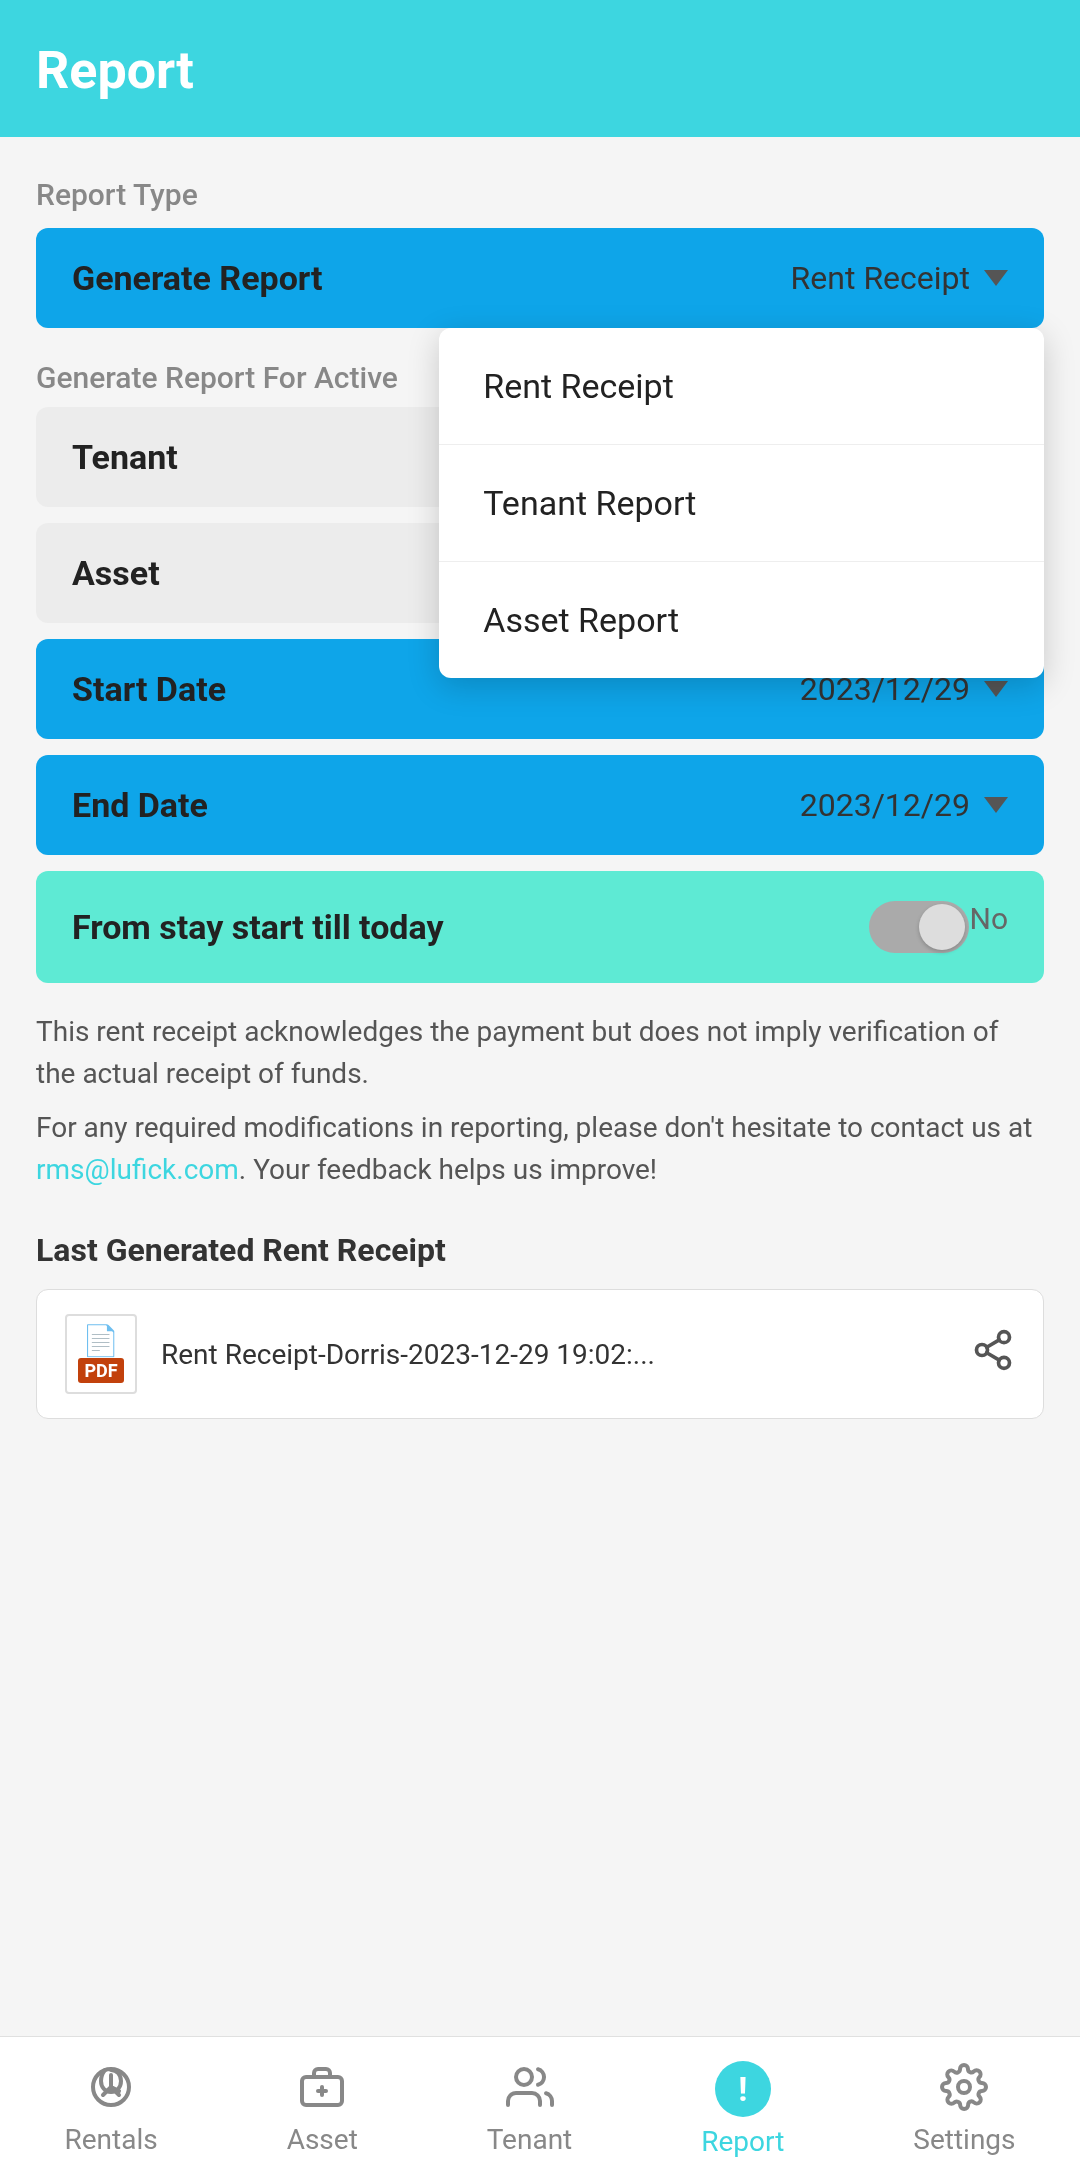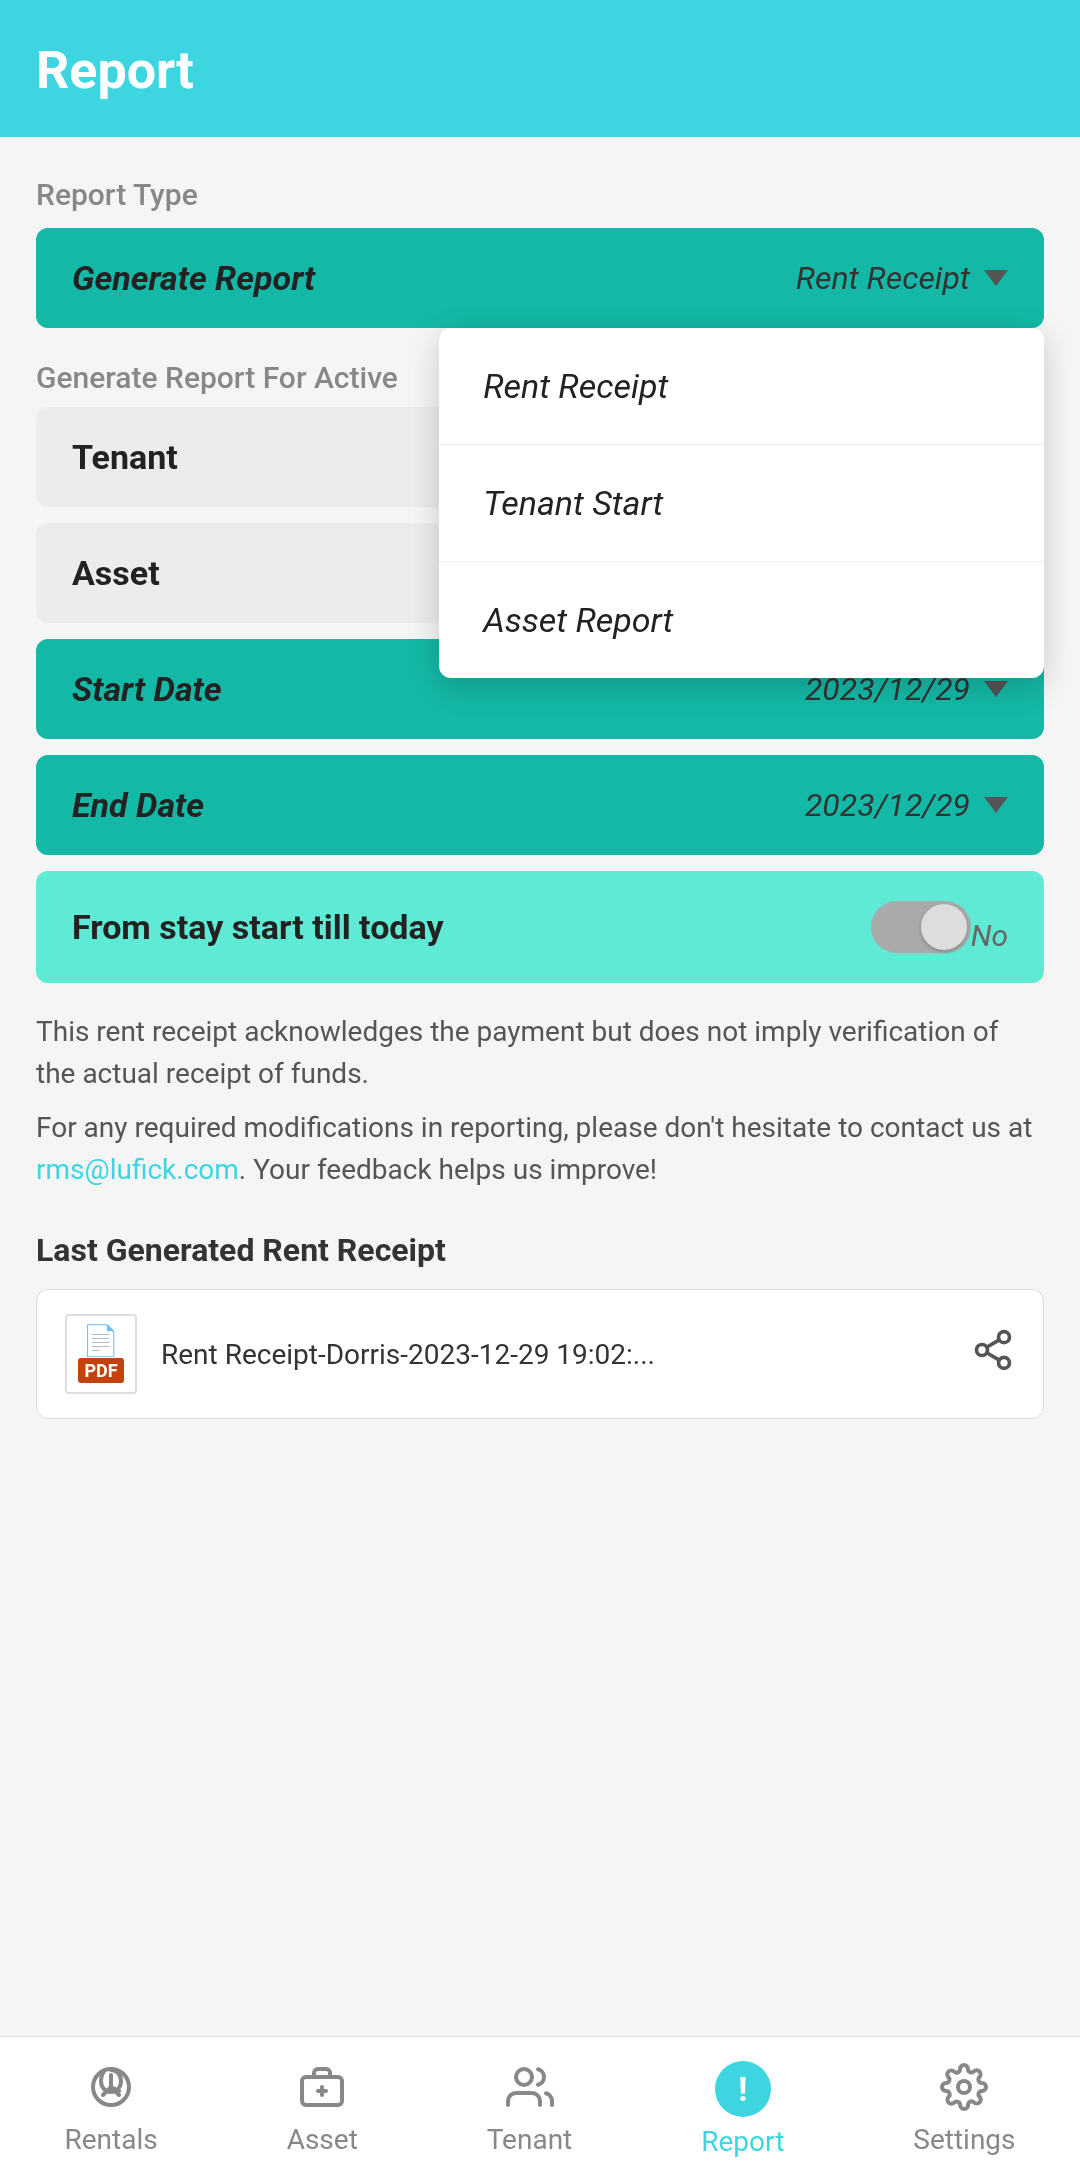--- a/index.html
+++ b/index.html
@@ -39,29 +39,28 @@
 
     .section-label {
       color: #888;
       font-size: 30px;
       font-weight: 500;
       margin-bottom: 16px;
     }
 
     
     .dropdown-row {
-      background: #14b8a6;
+      background: #0ea5e9;
       border-radius: 12px;
       display: flex;
       align-items: center;
       justify-content: space-between;
       padding: 30px 36px;
       margin-bottom: 32px;
       position: relative;
-      font-style: italic;
     }
 
     .dropdown-row-label {
       font-size: 34px;
       font-weight: 700;
       color: #222;
     }
 
     .dropdown-value {
       display: flex;
@@ -143,22 +142,21 @@
     }
 
     .toggle-label {
       font-size: 34px;
       font-weight: 700;
       color: #222;
     }
 
     .toggle-switch {
       display: flex;
-      align-items: flex-end;
-      font-style: italic;
+      align-items: flex-start;
     }
 
     .toggle-track {
       width: 100px;
       height: 52px;
       background: #aaa;
       border-radius: 26px;
       position: relative;
       display: flex;
       align-items: center;
@@ -345,21 +343,21 @@
 
   <div class="dropdown-row" style="z-index:200; position:relative;">
     <span class="dropdown-row-label">Generate Report</span>
     <div class="dropdown-value">
       <span>Rent Receipt</span>
       <span class="chevron-down"></span>
     </div>
 
     <div class="dropdown-menu">
       <div class="dropdown-menu-item">Rent Receipt</div>
-      <div class="dropdown-menu-item">Tenant Start</div>
+      <div class="dropdown-menu-item">Tenant Report</div>
       <div class="dropdown-menu-item">Asset Report</div>
     </div>
   </div>
 
   <div class="section-block">
     <div class="section-label">Generate Report For Active</div>
 
     <div class="row-item">
       <span class="row-item-label">Tenant</span>
     </div>

